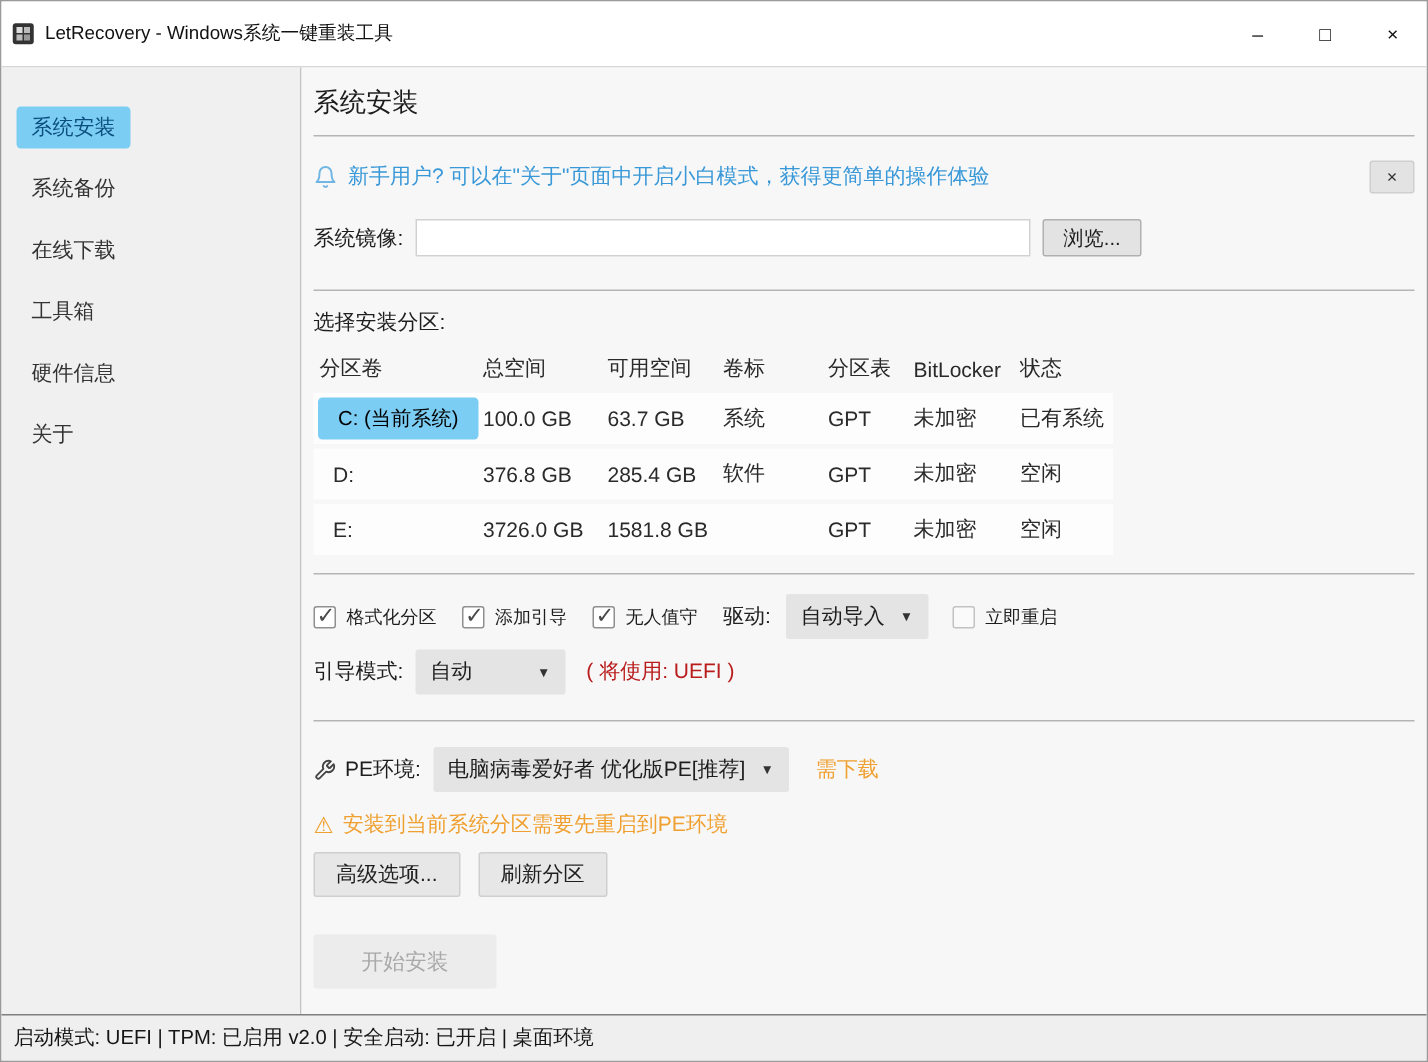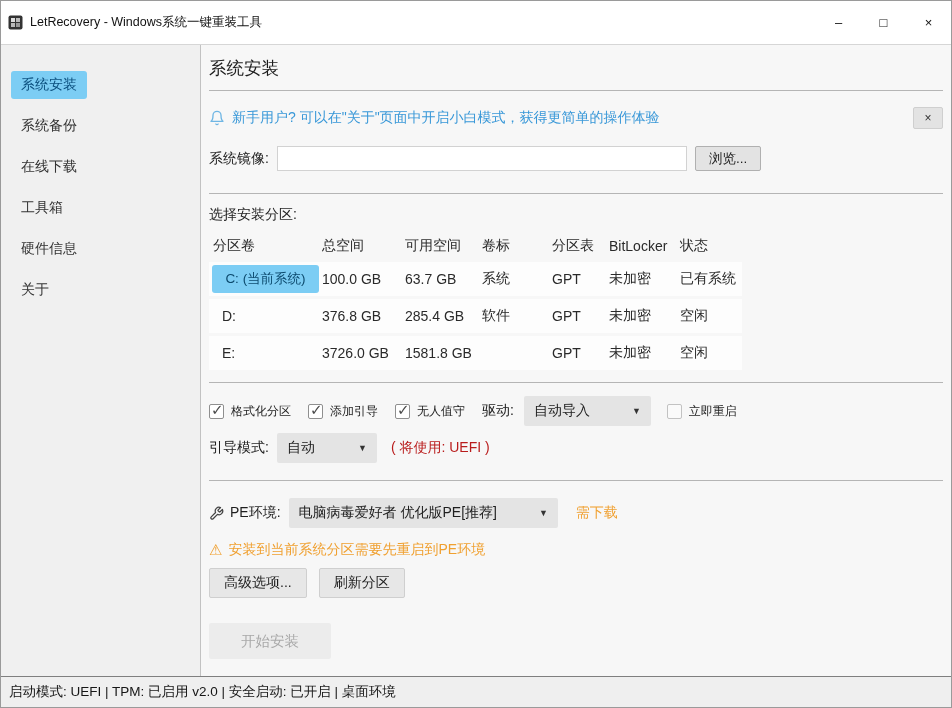--- a/index.html
+++ b/index.html
@@ -40,32 +40,32 @@
   .sep2 { margin-top:22px; }
 
   
   .section-label { margin-top:12px; font-size:14px; color:#1e1e1e; }
   .ptable { margin-top:9px; width:533px; }
   .t-grid { display:grid; grid-template-columns:113px 83px 77px 70px 57px 71px 62px; align-items:center; }
   .t-header { height:26px; font-size:14px; color:#2a2a2a; }
   .t-header > div:first-child { padding-left:4px; }
   .t-row { height:34px; background:#fdfdfd; margin-top:3px; font-size:14px; color:#2a2a2a; cursor:default; }
   .cell-vol { padding-left:13px; }
-  .vol-chip { margin:0 3px; padding:5px 0; background:#7ccdf4; color:#0c4a6e; border-radius:3px; text-align:center; font-size:13.5px; }
+  .vol-chip { margin:0 3px; padding:5px 0; background:#7ccdf4; color:#000000; border-radius:3px; text-align:center; font-size:13.5px; }
   .sep3 { margin-top:12px; }
 
   
   .opts-row { display:flex; align-items:center; margin-top:13px; height:30px; }
   .cb-wrap { display:flex; align-items:center; margin-right:17px; cursor:default; }
   .cb-box { width:15px; height:15px; background:#fff; border:1px solid #8f8f8f; border-radius:2px; position:relative; flex:0 0 auto; }
   .cb-box .mark { position:absolute; left:1px; top:-4px; font-size:15px; color:#4a4a4a; }
   .cb-box.unchecked { border-color:#c2c2c2; background:#fafafa; }
   .cb-label { margin-left:7px; font-size:12px; color:#1e1e1e; }
   .drv-label { margin-right:10px; font-size:14px; }
-  .dropdown { display:flex; align-items:center; background:#e4e4e4; height:30px; padding:0 10px; border-radius:2px; font-size:14px; color:#1e1e1e; cursor:default;gap:32px; }
+  .dropdown { display:flex; align-items:center; background:#e4e4e4; height:30px; padding:0 10px; border-radius:2px; font-size:14px; color:#1e1e1e; cursor:default; }
   .dd-arrow { font-size:9px; color:#333; margin-left:10px; }
   .dd-driver { margin-right:16px; }
   .dd-boot { width:100px; justify-content:space-between; }
   .boot-row { display:flex; align-items:center; margin-top:7px; height:30px; }
   .boot-hint { margin-left:14px; font-size:14px; color:#b91c1c; }
   .sep4 { margin-top:17px; }
 
   
   .pe-row { display:flex; align-items:center; margin-top:17px; height:30px; }
   .pe-icon { width:15px; height:15px; margin-right:6px; flex:0 0 auto; }

